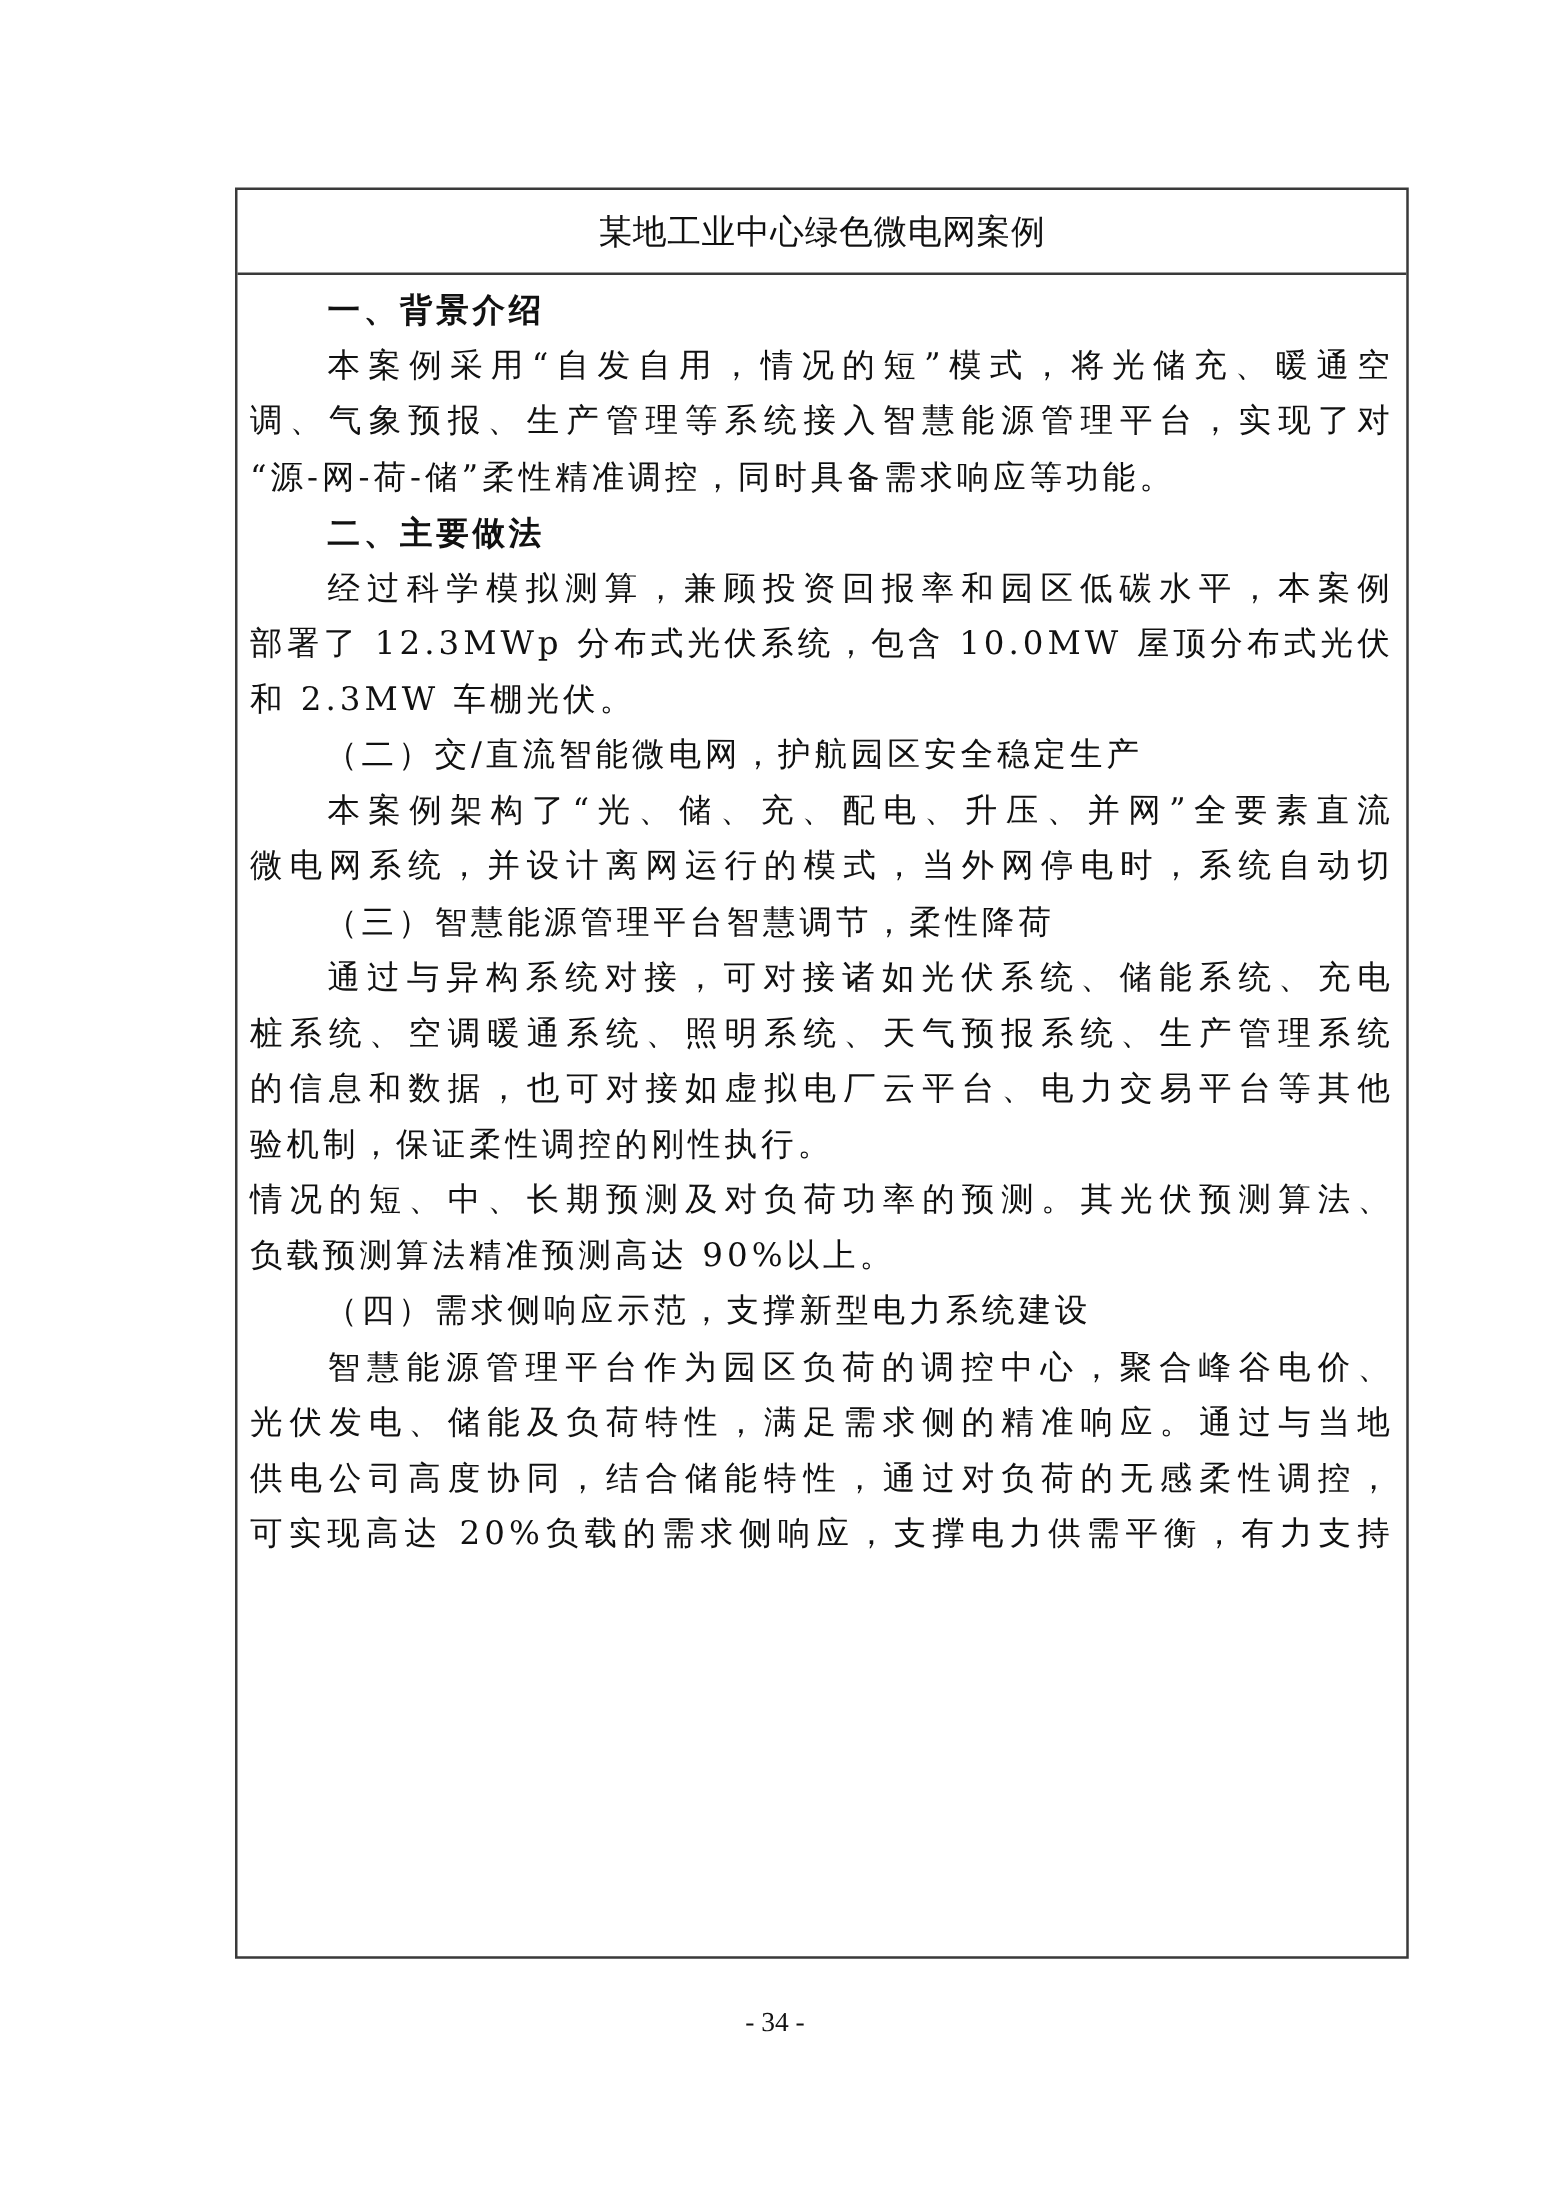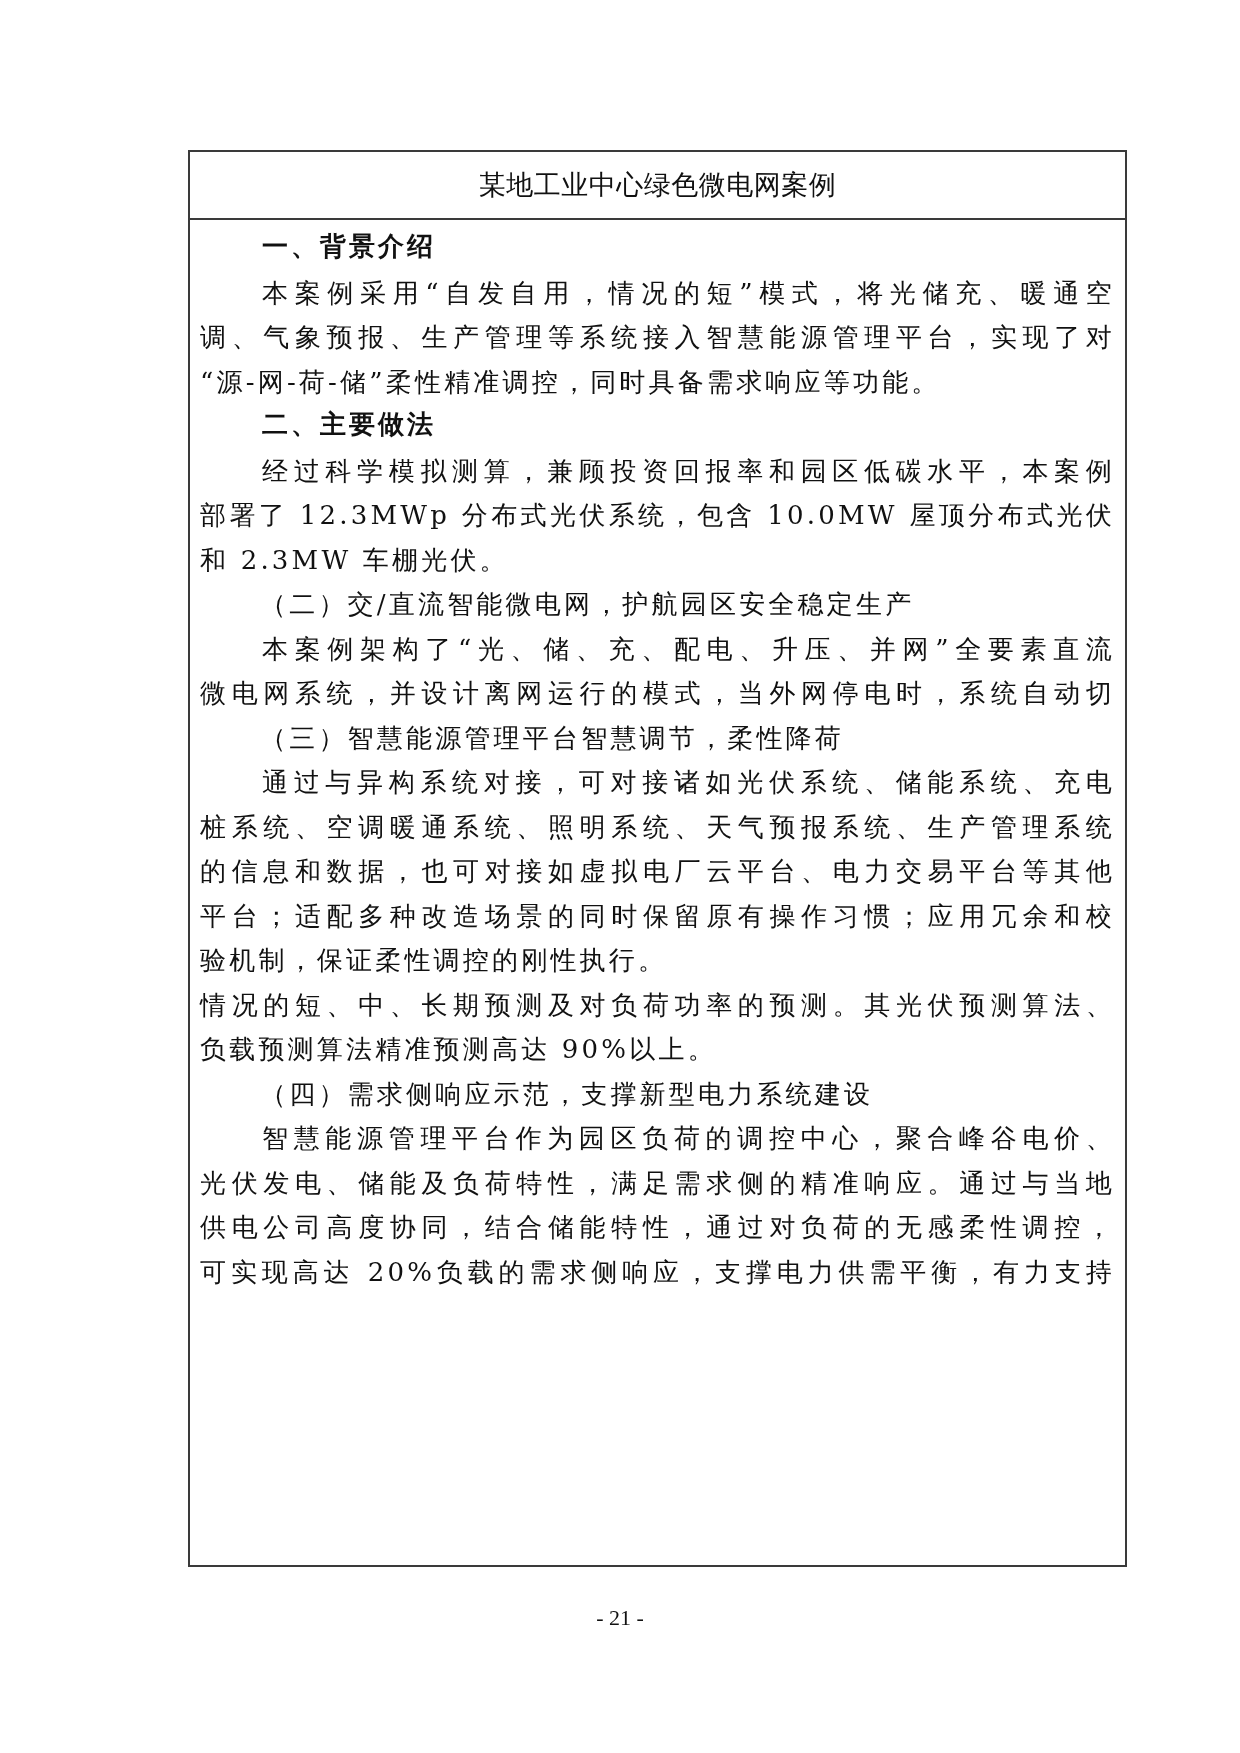--- a/index.html
+++ b/index.html
@@ -49,21 +49,21 @@
       text-align-last: justify;
     }
     .line.last {
       text-align-last: left;
     }
     .indent {
       padding-left: 62px;
     }
     .heading {
       font-weight: bold;
-      font-family: Liberation Mono, monospace;
+      font-family: Liberation Sans, sans-serif;
       text-align-last: left;
       letter-spacing: 3px;
     }
     .sub {
       text-align-last: left;
       padding-left: 60px;
     }
     .page-number {
       position: absolute;
       top: 1605px;
@@ -96,27 +96,26 @@
     <div class="line last">和 2.3MW 车棚光伏。</div>
 
     <div class="line sub">（二）交/直流智能微电网，护航园区安全稳定生产</div>
     <div class="line indent">本案例架构了“光、储、充、配电、升压、并网”全要素直流</div>
     <div class="line">微电网系统，并设计离网运行的模式，当外网停电时，系统自动切</div>
 
     <div class="line sub">（三）智慧能源管理平台智慧调节，柔性降荷</div>
     <div class="line indent">通过与异构系统对接，可对接诸如光伏系统、储能系统、充电</div>
     <div class="line">桩系统、空调暖通系统、照明系统、天气预报系统、生产管理系统</div>
     <div class="line">的信息和数据，也可对接如虚拟电厂云平台、电力交易平台等其他</div>
-    <div class="line">平台；适配多种改造场景的同时保留原有操作习惯；应用冗余和校</div>
     <div class="line last">验机制，保证柔性调控的刚性执行。</div>
 
     <div class="line">情况的短、中、长期预测及对负荷功率的预测。其光伏预测算法、</div>
     <div class="line last">负载预测算法精准预测高达 90%以上。</div>
 
     <div class="line sub">（四）需求侧响应示范，支撑新型电力系统建设</div>
     <div class="line indent">智慧能源管理平台作为园区负荷的调控中心，聚合峰谷电价、</div>
     <div class="line">光伏发电、储能及负荷特性，满足需求侧的精准响应。通过与当地</div>
     <div class="line">供电公司高度协同，结合储能特性，通过对负荷的无感柔性调控，</div>
     <div class="line">可实现高达 20%负载的需求侧响应，支撑电力供需平衡，有力支持</div>
   </div>
 </div>
 
-<div class="page-number">- 21 -</div>
+<div class="page-number">- 34 -</div>
 
 </body></html>

